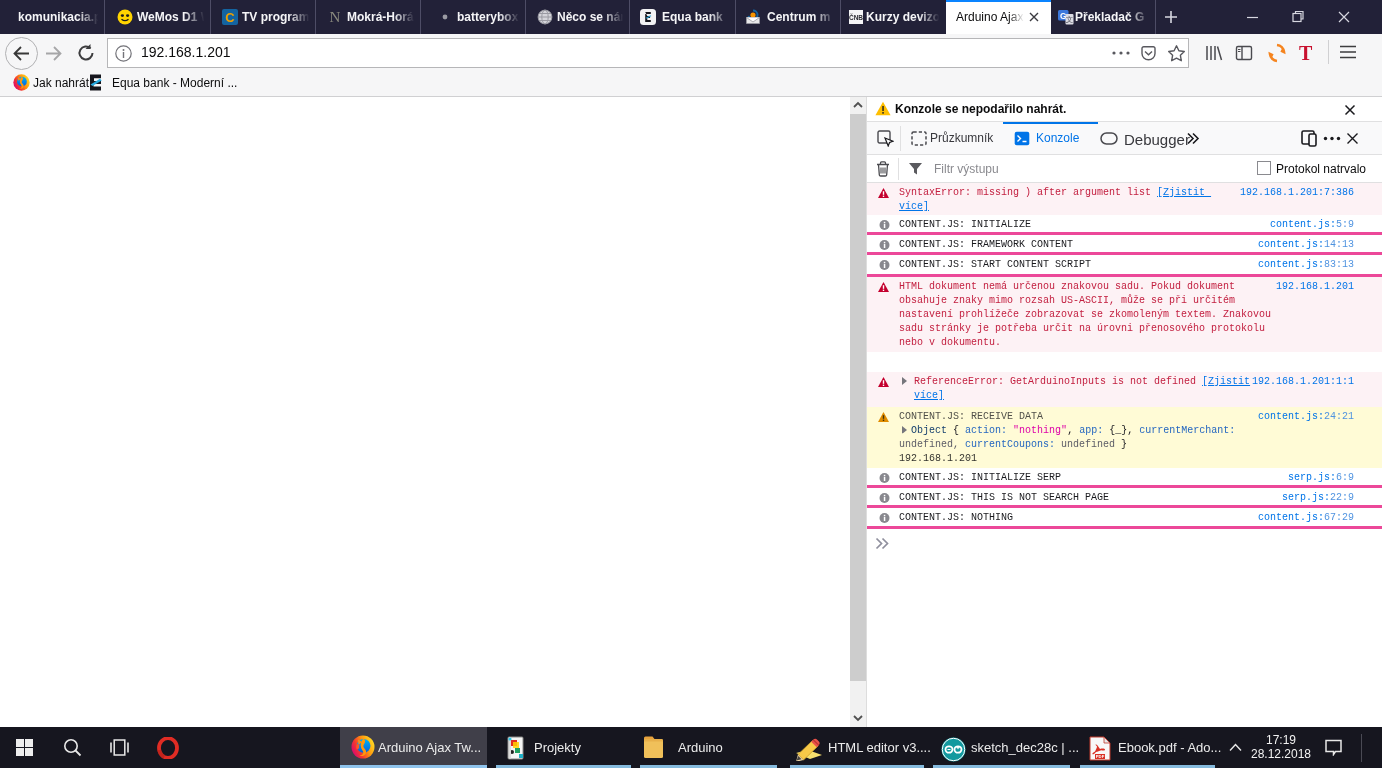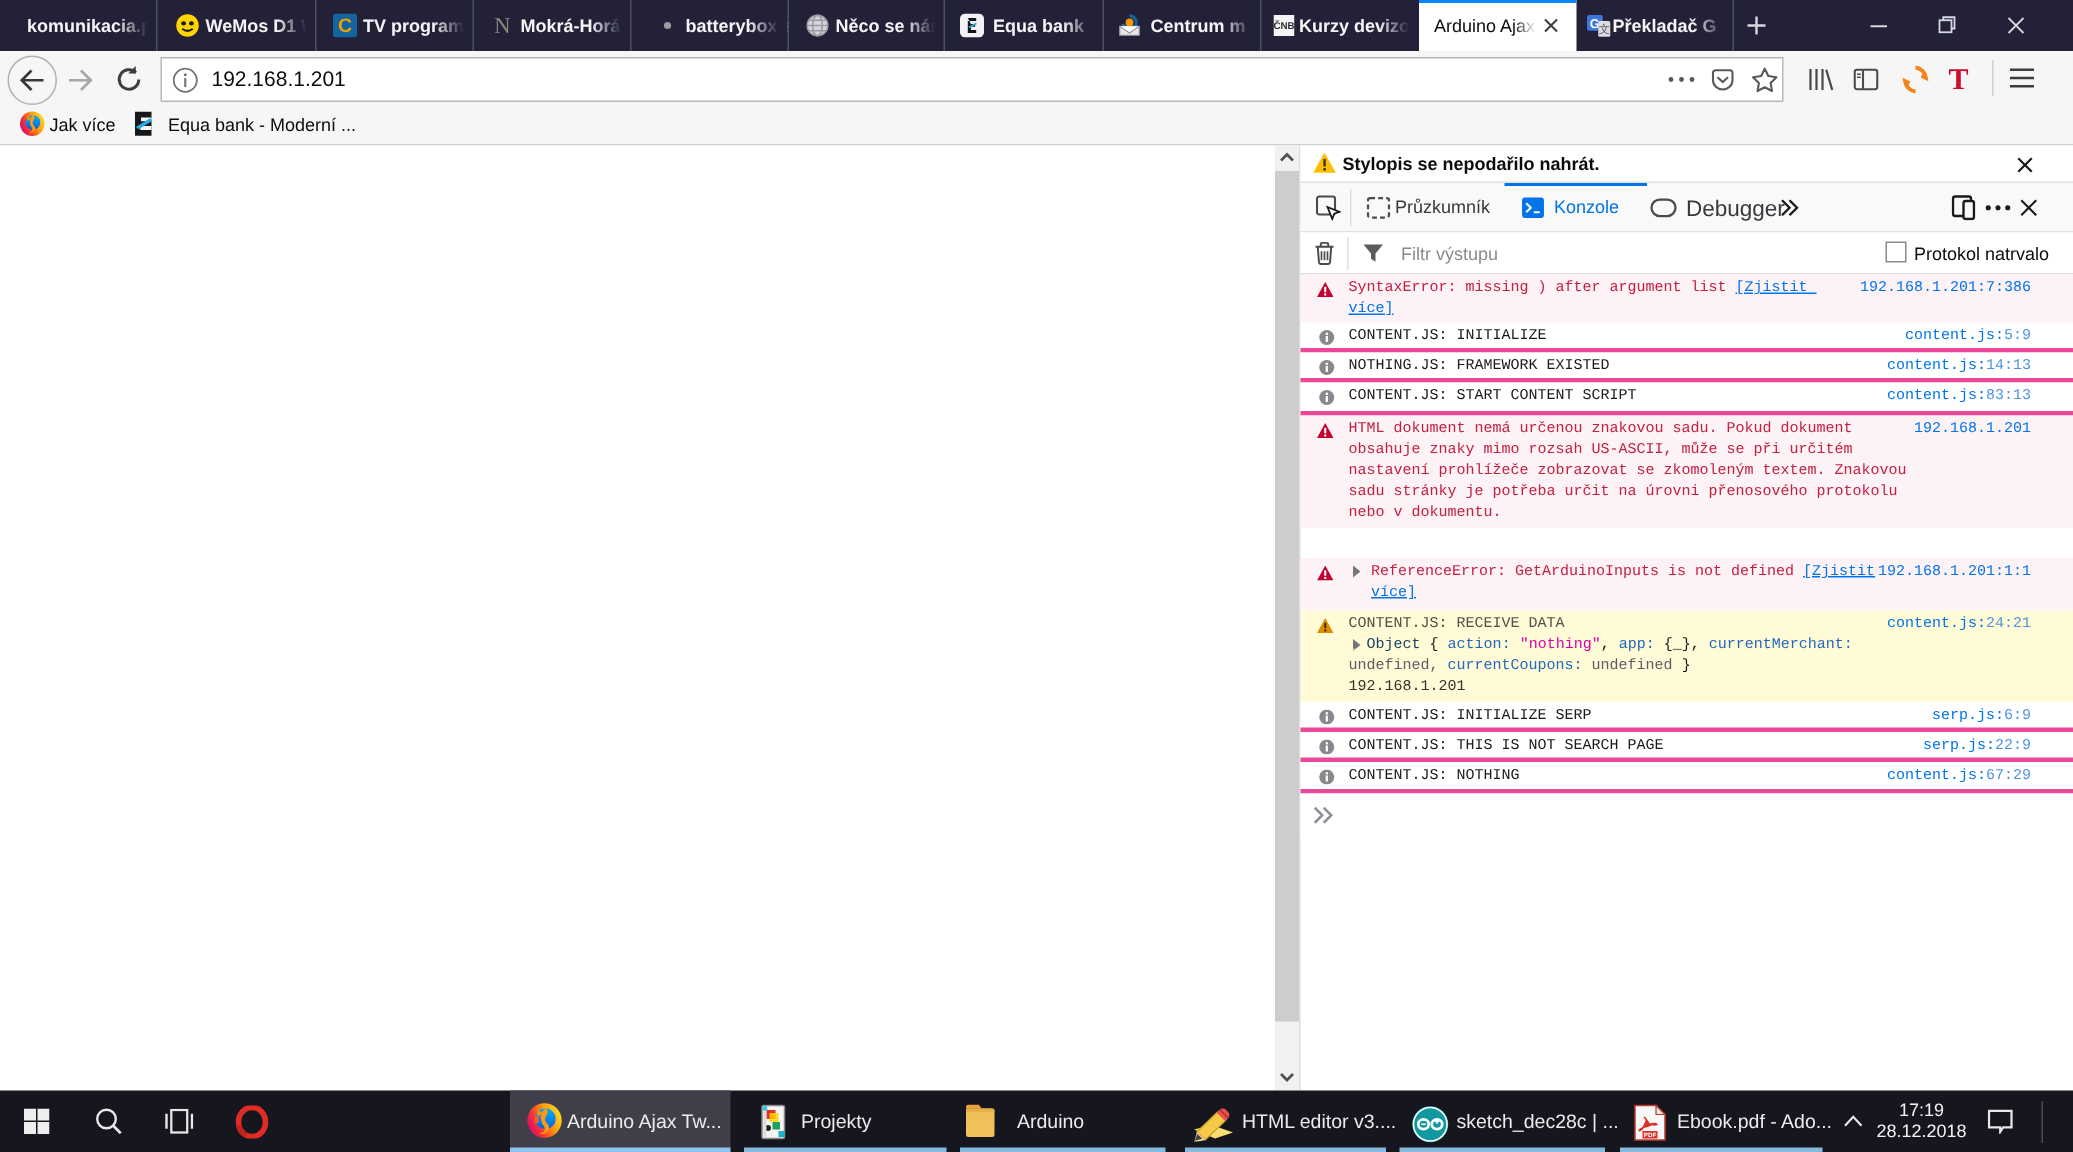--- a/index.html
+++ b/index.html
@@ -225,21 +225,21 @@
     <path d="M0 1.5 h16 M0 7 h16 M0 12.5 h16" stroke="#3d3d3f" stroke-width="1.7"></path>
   </svg>
 
 <div class="abs" id="bookbar">
   <svg class="abs" style="left:13px;top:4px;" width="17" height="17" viewBox="0 0 24 24">
       <circle cx="12" cy="12" r="11.5" fill="url(#ffg)"></circle>
       <circle cx="12.6" cy="10.8" r="6.9" fill="url(#ffb)"></circle>
       <path d="M12.5 3.5 c1.9 1.6 2 3.6 .8 5.2 -1.3 1.7 -1.3 3.4 .4 5.1 1.5 1.5 1.8 3.2 .9 4.9 -1.2 2.2 -4 2.9 -6.2 1.7 3.3 .3 4.8-2.2 3.2-4.6 -2.3-3.4-2.6-6.8-.6-10.2z" fill="#ff980e"></path>
       <path d="M7 4.5 l4.3 2.6 -3.9 2.3z" fill="#ff8e0e"></path>
     </svg>
-  <div class="bktxt" style="left:33px;">Jak více</div>
+  <div class="bktxt" style="left:33px;">Jak nahrát</div>
   <svg class="abs" style="left:88px;top:4px;" width="15" height="17" viewBox="0 0 15 17">
       <path d="M2 .5 h11 v16 h-11z" fill="#16161d"></path>
       <path d="M6 4.3 h7 v2.6 h-7z M5.5 10 h7.5 v2.6 h-7.5z" fill="#f6f6f7"></path>
       <path d="M2.5 10.6 l9.5-5.8 1.7 1.7 -9.2 5.6z" fill="#29abe2"></path>
     </svg>
   <div class="bktxt" style="left:112px;">Equa bank - Moderní ...</div>
 </div>
 
 <div class="abs" id="page"></div>
 <div class="abs" id="scroll">
@@ -252,21 +252,21 @@
     </svg>
 </div>
 
 <div class="abs" id="dev">
   <div id="warnbar">
     <svg style="position:absolute;left:8px;top:4px;" width="16" height="15" viewBox="0 0 16 15">
         <path d="M8 .8 L15.6 14.2 H.4 Z" fill="#ffbf00"></path>
         <rect x="7.2" y="5" width="1.7" height="5" fill="#42381f"></rect>
         <rect x="7.2" y="11" width="1.7" height="1.7" fill="#42381f"></rect>
       </svg>
-    <div style="position:absolute;left:28px;top:5px;font-weight:bold;font-size:12px;">Stylopis se nepodařilo nahrát.</div>
+    <div style="position:absolute;left:28px;top:5px;font-weight:bold;font-size:12px;">Konzole se nepodařilo nahrát.</div>
     <svg style="position:absolute;left:477px;top:7px;" width="12" height="12" viewBox="0 0 12 12">
         <path d="M1.5 1.5 L10.5 10.5 M10.5 1.5 L1.5 10.5" stroke="#1a1a1e" stroke-width="1.5"></path>
       </svg>
   </div>
   <div id="dtoolbar">
     <div class="konzole-line"></div>
     <svg style="position:absolute;left:10px;top:8px;" width="17" height="17" viewBox="0 0 17 17">
         <rect x="1" y="1" width="12" height="12" rx="1.5" fill="none" stroke="#4a4a4f" stroke-width="1.4"></rect>
         <path d="M8 8 l8 3.2 -3.5 1.3 -1.3 3.5 z" fill="#fff" stroke="#1a1a1e" stroke-width="1.2"></path>
       </svg>
@@ -331,21 +331,21 @@
         </svg>
       <div class="txt">CONTENT.JS: INITIALIZE</div>
       <div class="loc"><span>content.js:</span><span class="ln">5:9</span></div>
     </div>
     <div class="crow inf" style="height:20px;">
       <svg class="cicon" style="left:12px;" viewBox="0 0 10 10">
           <circle cx="5" cy="5" r="5" fill="#88888e"></circle>
           <rect x="4.3" y="4" width="1.5" height="4" fill="#fff"></rect>
           <rect x="4.3" y="1.8" width="1.5" height="1.5" fill="#fff"></rect>
         </svg>
-      <div class="txt">NOTHING.JS: FRAMEWORK EXISTED</div>
+      <div class="txt">CONTENT.JS: FRAMEWORK CONTENT</div>
       <div class="loc"><span>content.js:</span><span class="ln">14:13</span></div>
     </div>
     <div class="crow inf" style="height:22px;">
       <svg class="cicon" style="left:12px;" viewBox="0 0 10 10">
           <circle cx="5" cy="5" r="5" fill="#88888e"></circle>
           <rect x="4.3" y="4" width="1.5" height="4" fill="#fff"></rect>
           <rect x="4.3" y="1.8" width="1.5" height="1.5" fill="#fff"></rect>
         </svg>
       <div class="txt">CONTENT.JS: START CONTENT SCRIPT</div>
       <div class="loc"><span>content.js:</span><span class="ln">83:13</span></div>

